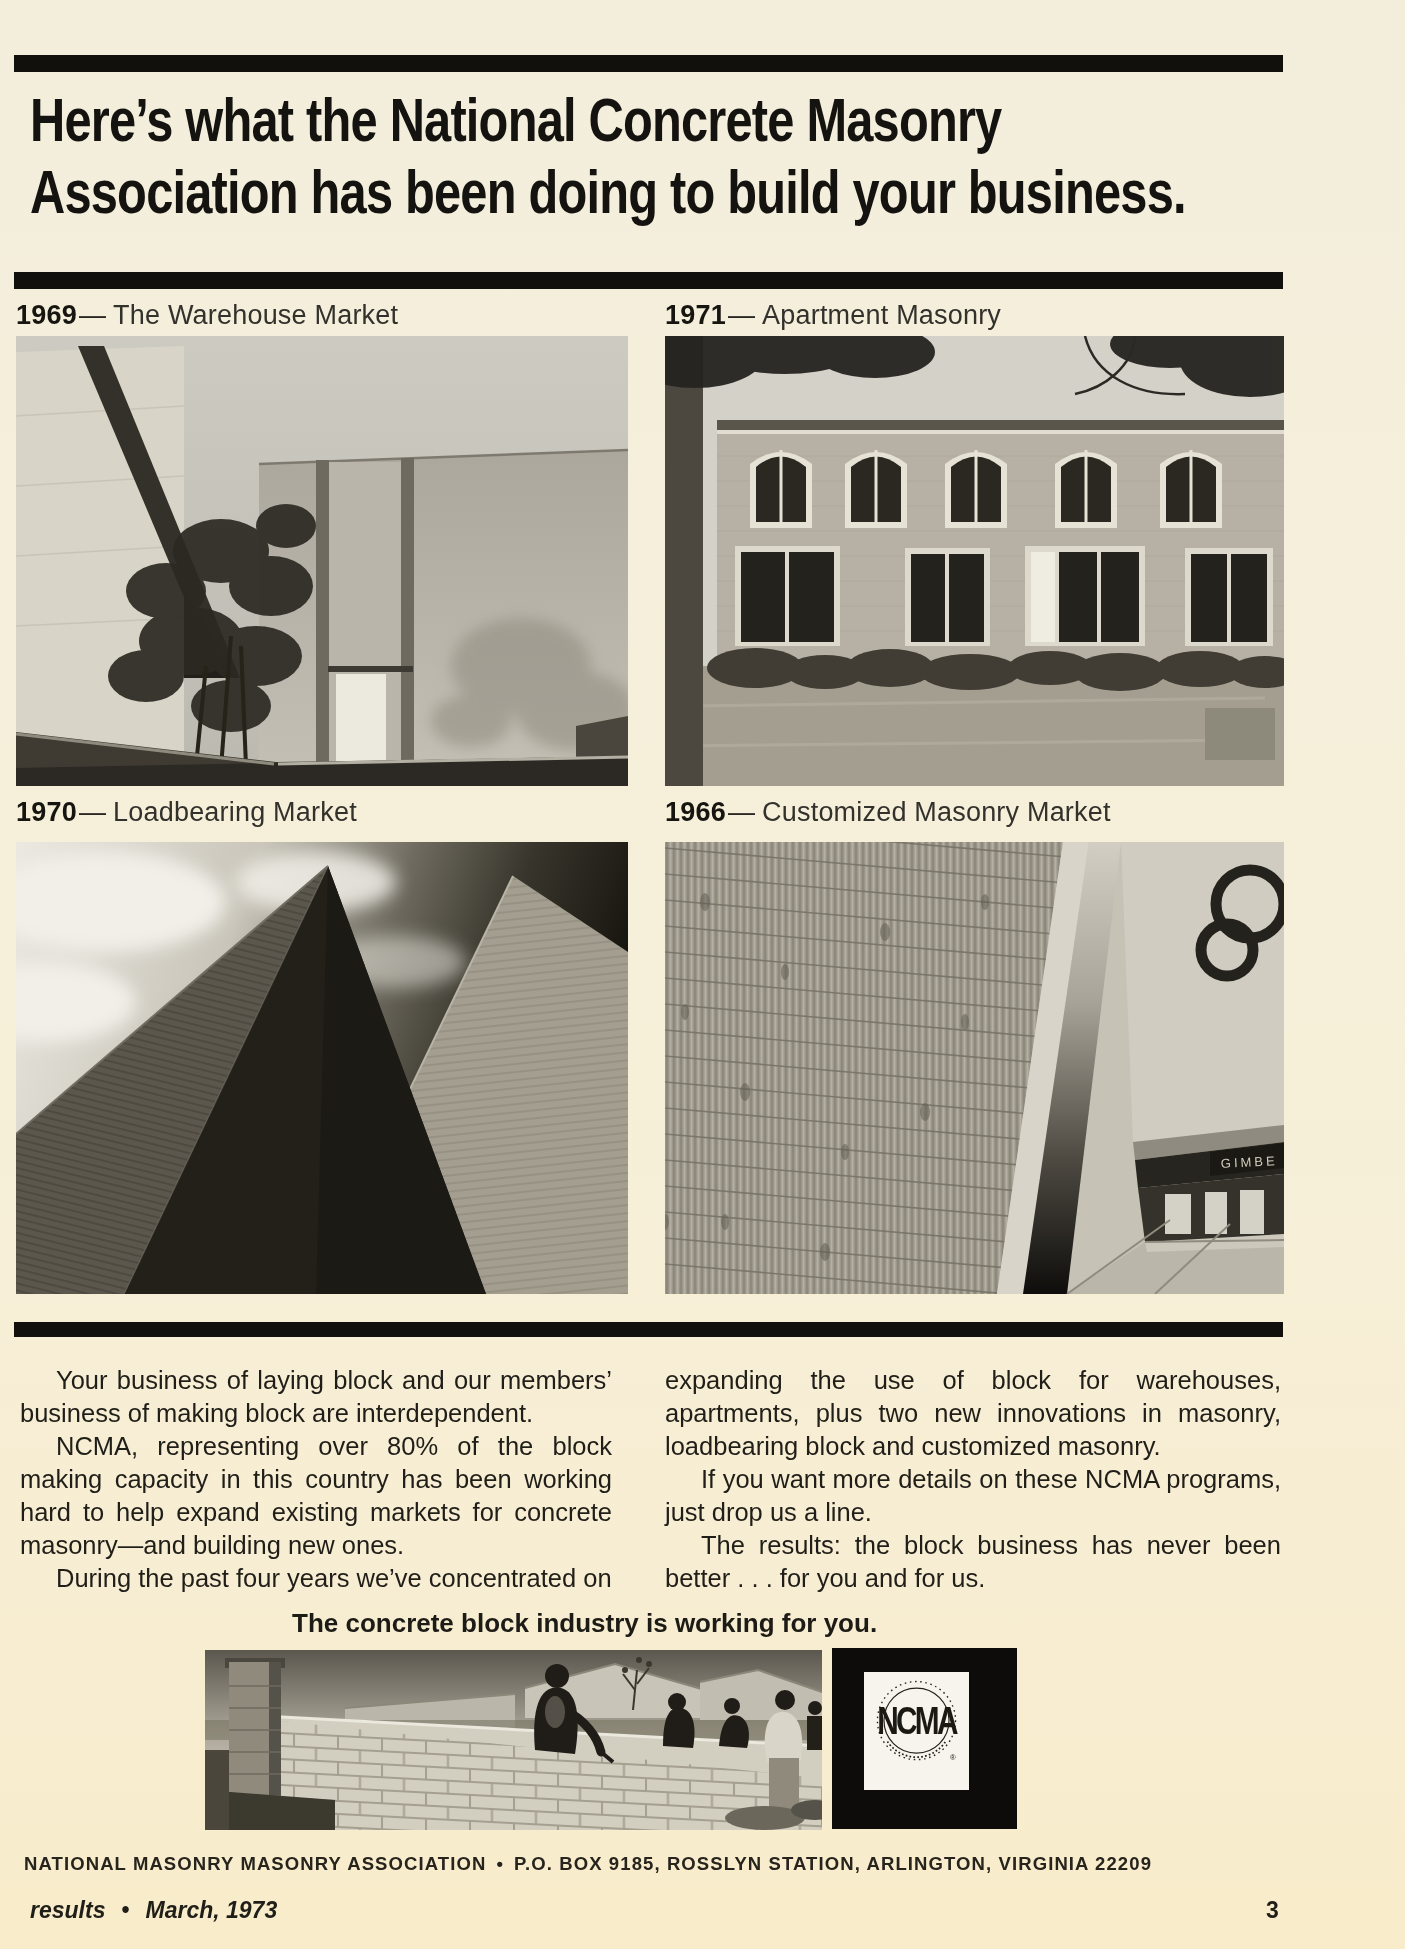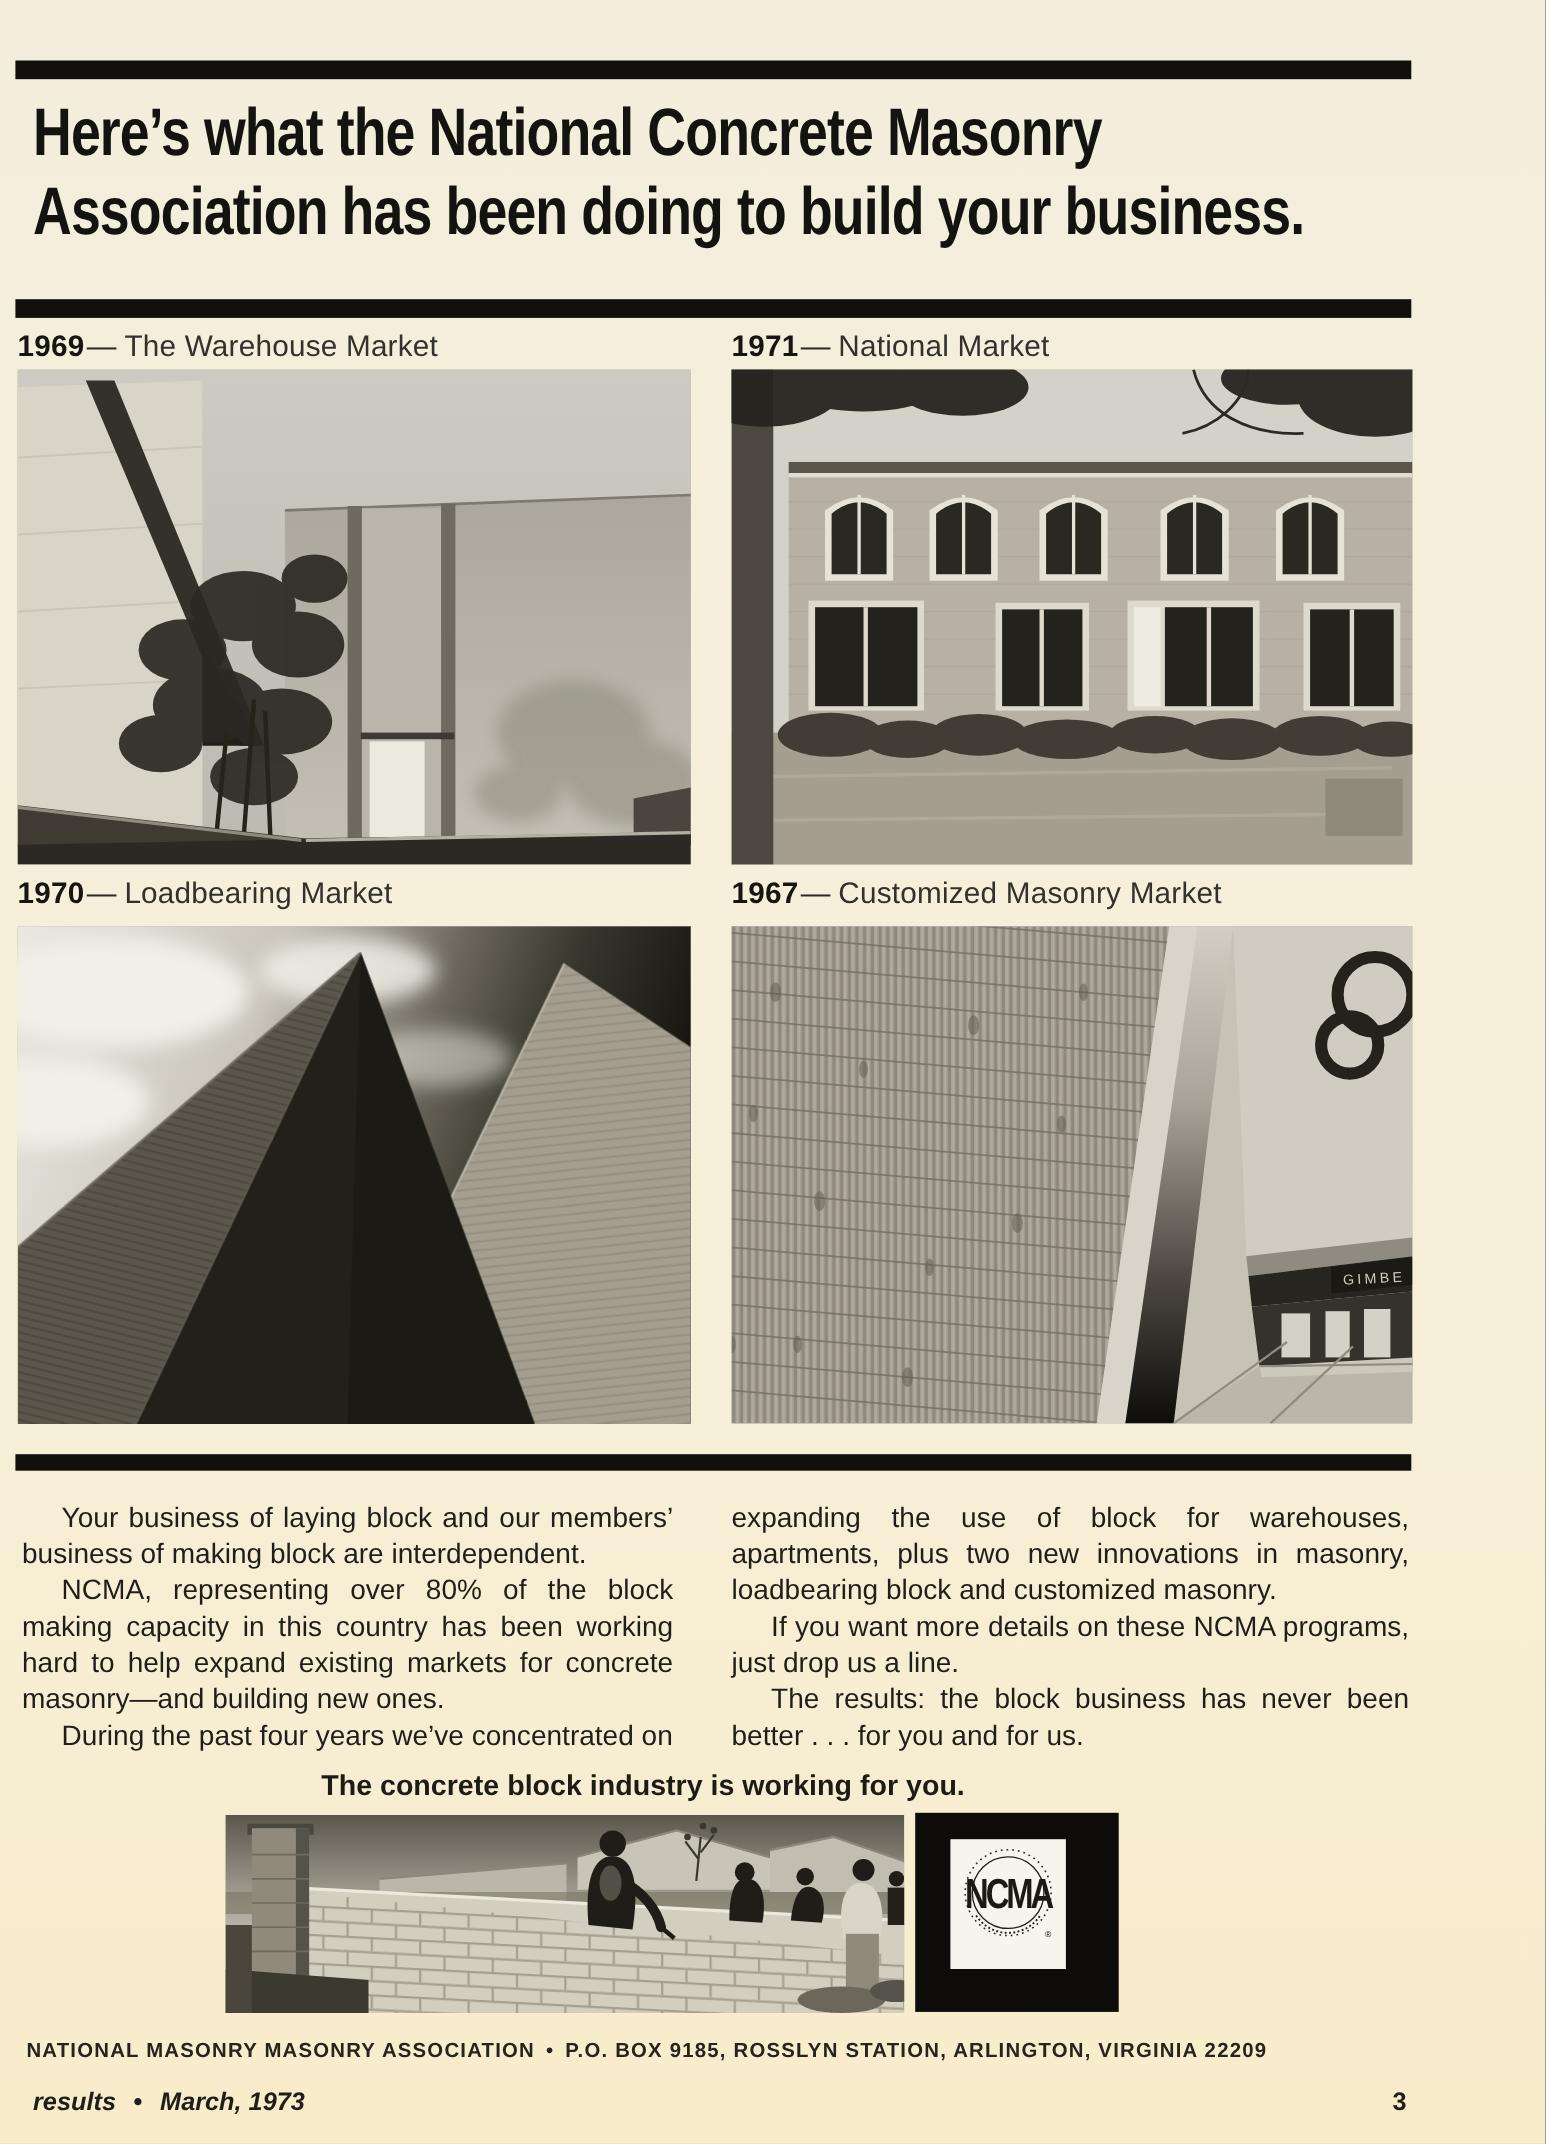--- a/index.html
+++ b/index.html
@@ -41,21 +41,21 @@
     <span class="hl">Here’s what the National Concrete Masonry</span>
     <span class="hl">Association has been doing to build your business.</span>
   </div>
 
   <div class="bar" style="top:272px"></div>
 
   <div class="cap" style="left:16px;top:300px">
     <span class="yr">1969</span><span class="dash">—</span><span>The Warehouse Market</span>
   </div>
   <div class="cap" style="left:665px;top:300px">
-    <span class="yr">1971</span><span class="dash">—</span><span>National Market</span>
+    <span class="yr">1971</span><span class="dash">—</span><span>Apartment Masonry</span>
   </div>
 
   <div class="photo" style="left:16px;top:336px;width:612px;height:450px">
     <svg viewBox="0 0 612 450" preserveAspectRatio="none" aria-label="modern concrete warehouse with tree and cast shadow">
       <defs>
         <linearGradient id="g1sky" x1="0" y1="0" x2="0" y2="1">
             <stop offset="0" stop-color="#cdcac2"></stop>
             <stop offset="1" stop-color="#bcb9b1"></stop>
           </linearGradient>
         <linearGradient id="g1wall" x1="0" y1="0" x2="0" y2="1">
@@ -205,21 +205,21 @@
         <path d="M420,0 C430,40 470,60 520,58"></path>
           <path d="M470,0 C468,30 440,52 410,58"></path>
       </g>
     </svg>
   </div>
 
   <div class="cap" style="left:16px;top:797px">
     <span class="yr">1970</span><span class="dash">—</span><span>Loadbearing Market</span>
   </div>
   <div class="cap" style="left:665px;top:797px">
-    <span class="yr">1967</span><span class="dash">—</span><span>Customized Masonry Market</span>
+    <span class="yr">1966</span><span class="dash">—</span><span>Customized Masonry Market</span>
   </div>
 
   <div class="photo" style="left:16px;top:842px;width:612px;height:452px">
     <svg viewBox="0 0 612 452" preserveAspectRatio="none" aria-label="angular loadbearing masonry towers against a cloudy sky">
       <defs>
         <linearGradient id="g3sky" x1="0" y1="0" x2="1" y2="0.25">
           <stop offset="0" stop-color="#ece9e1"></stop>
             <stop offset="0.38" stop-color="#c9c5ba"></stop>
           <stop offset="0.62" stop-color="#6e6a5f"></stop>
             <stop offset="0.8" stop-color="#38352c"></stop>

